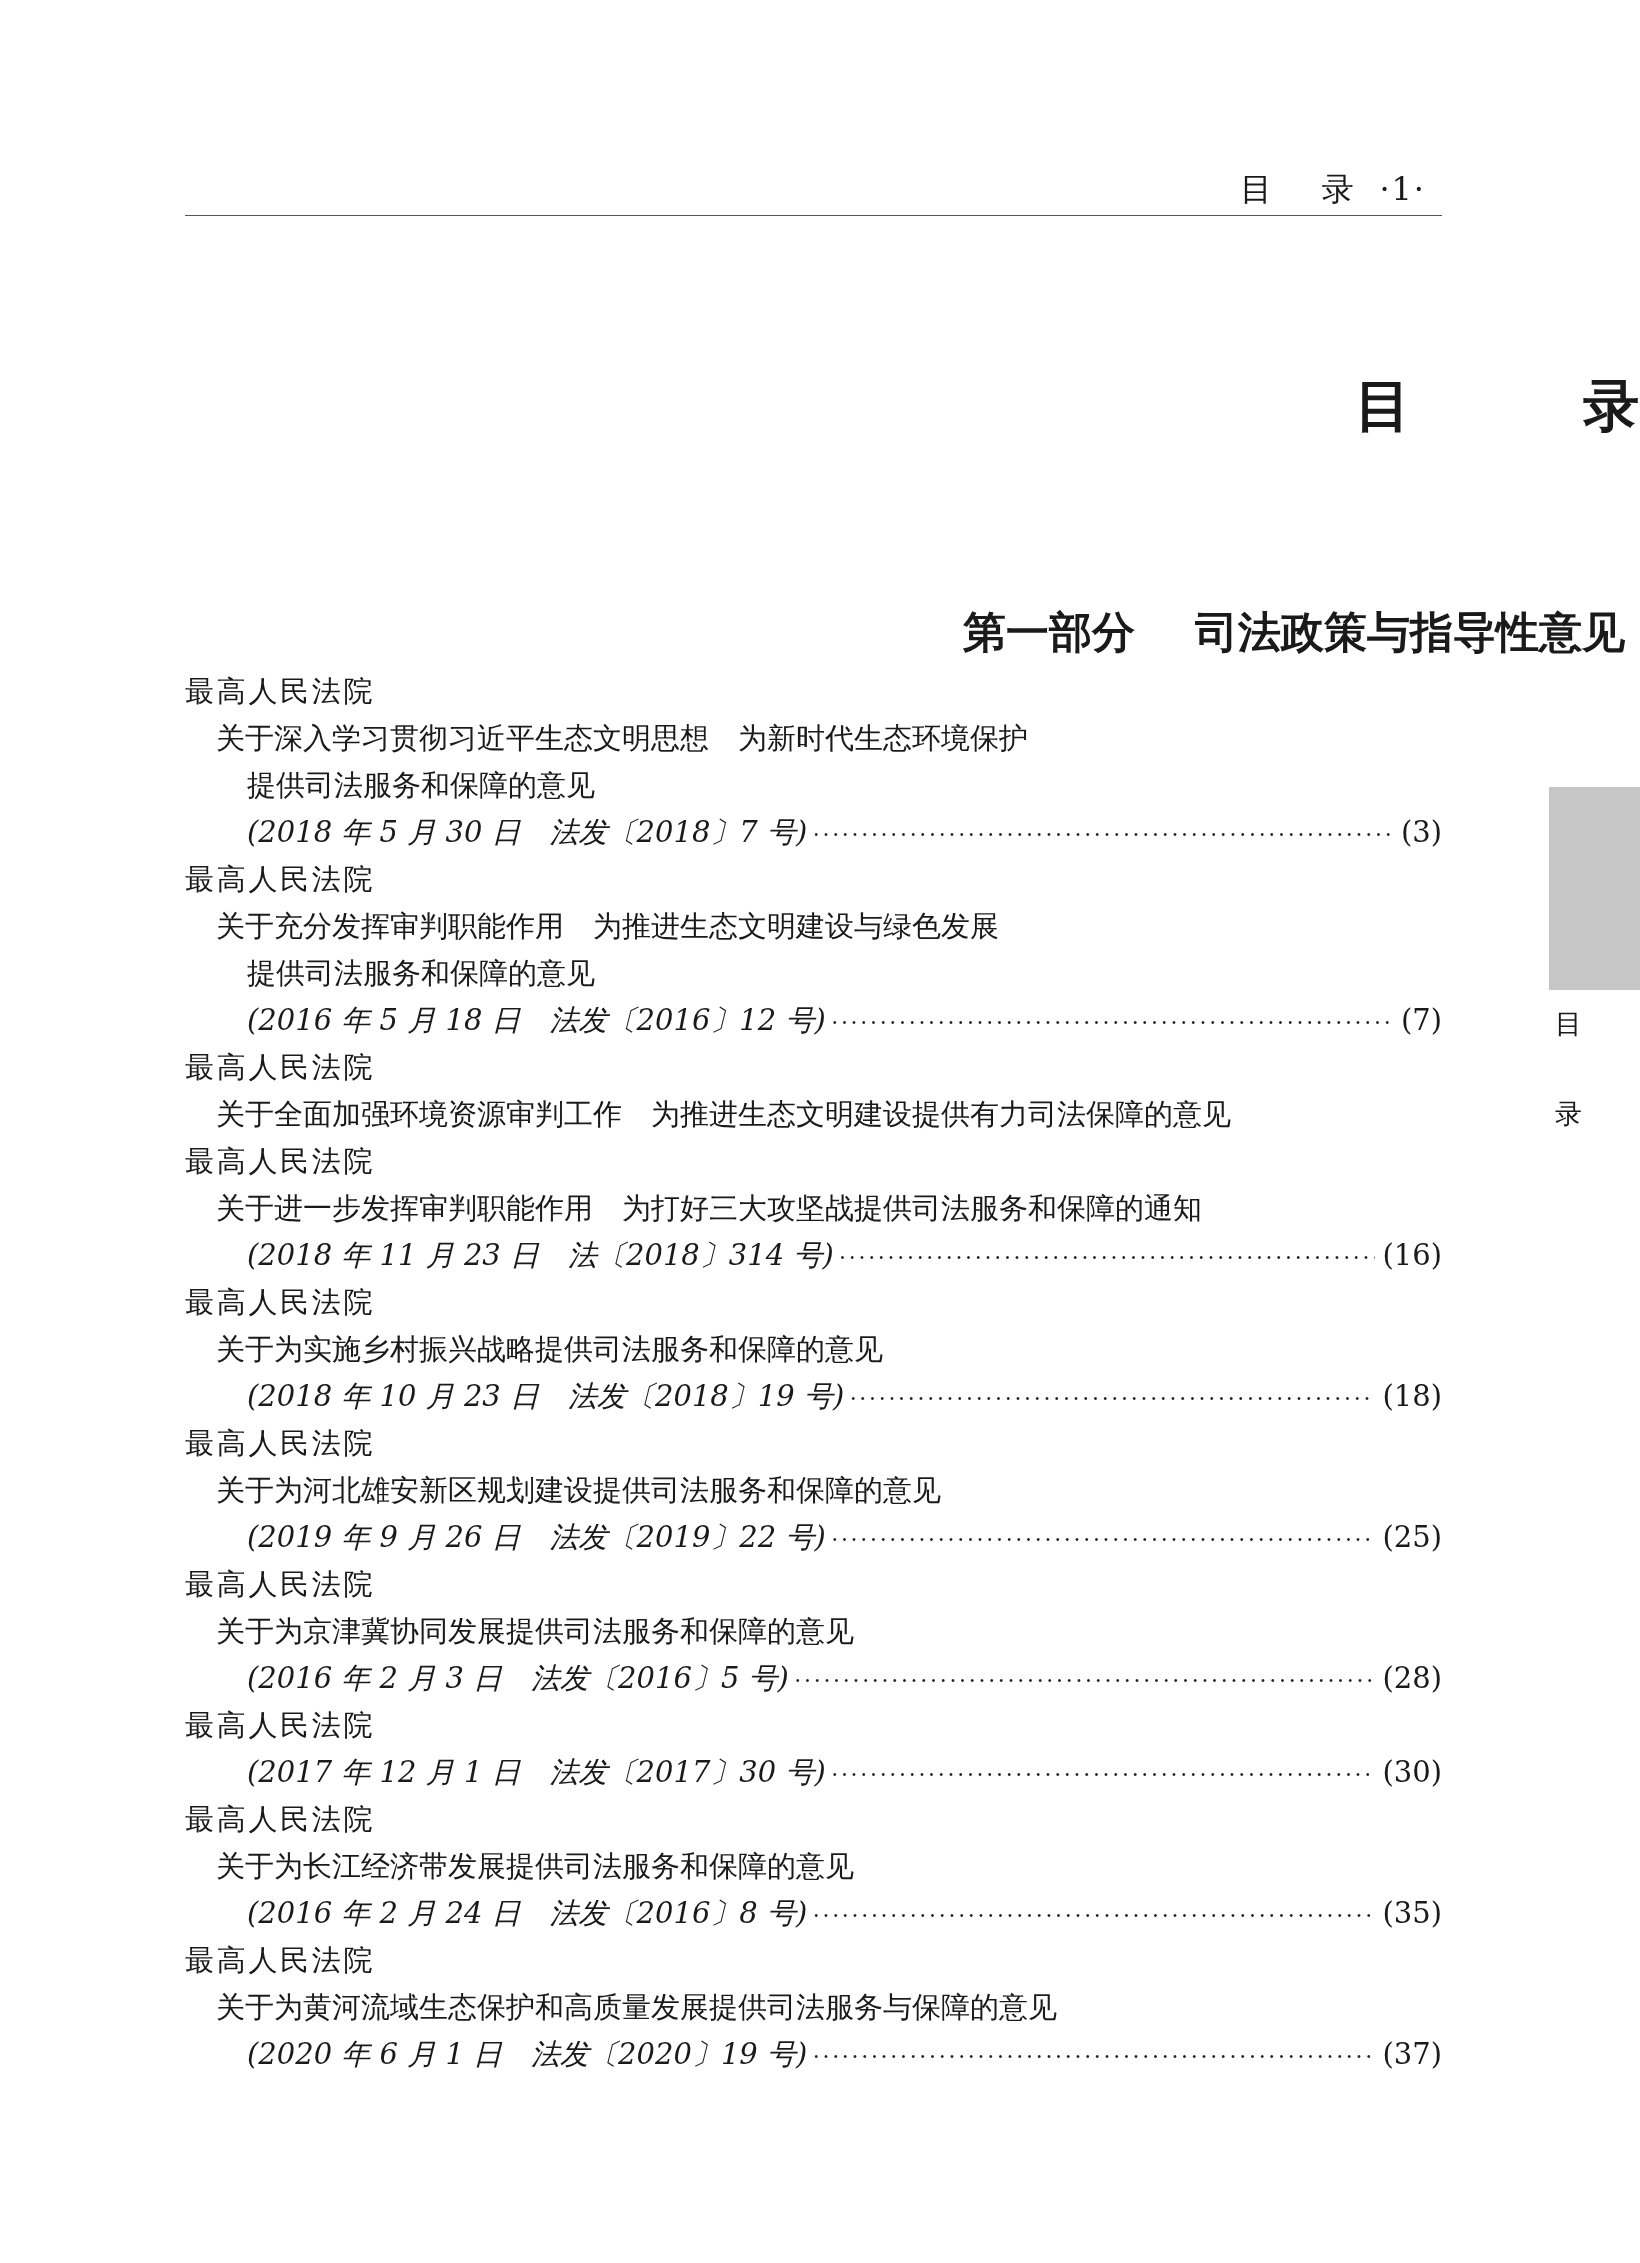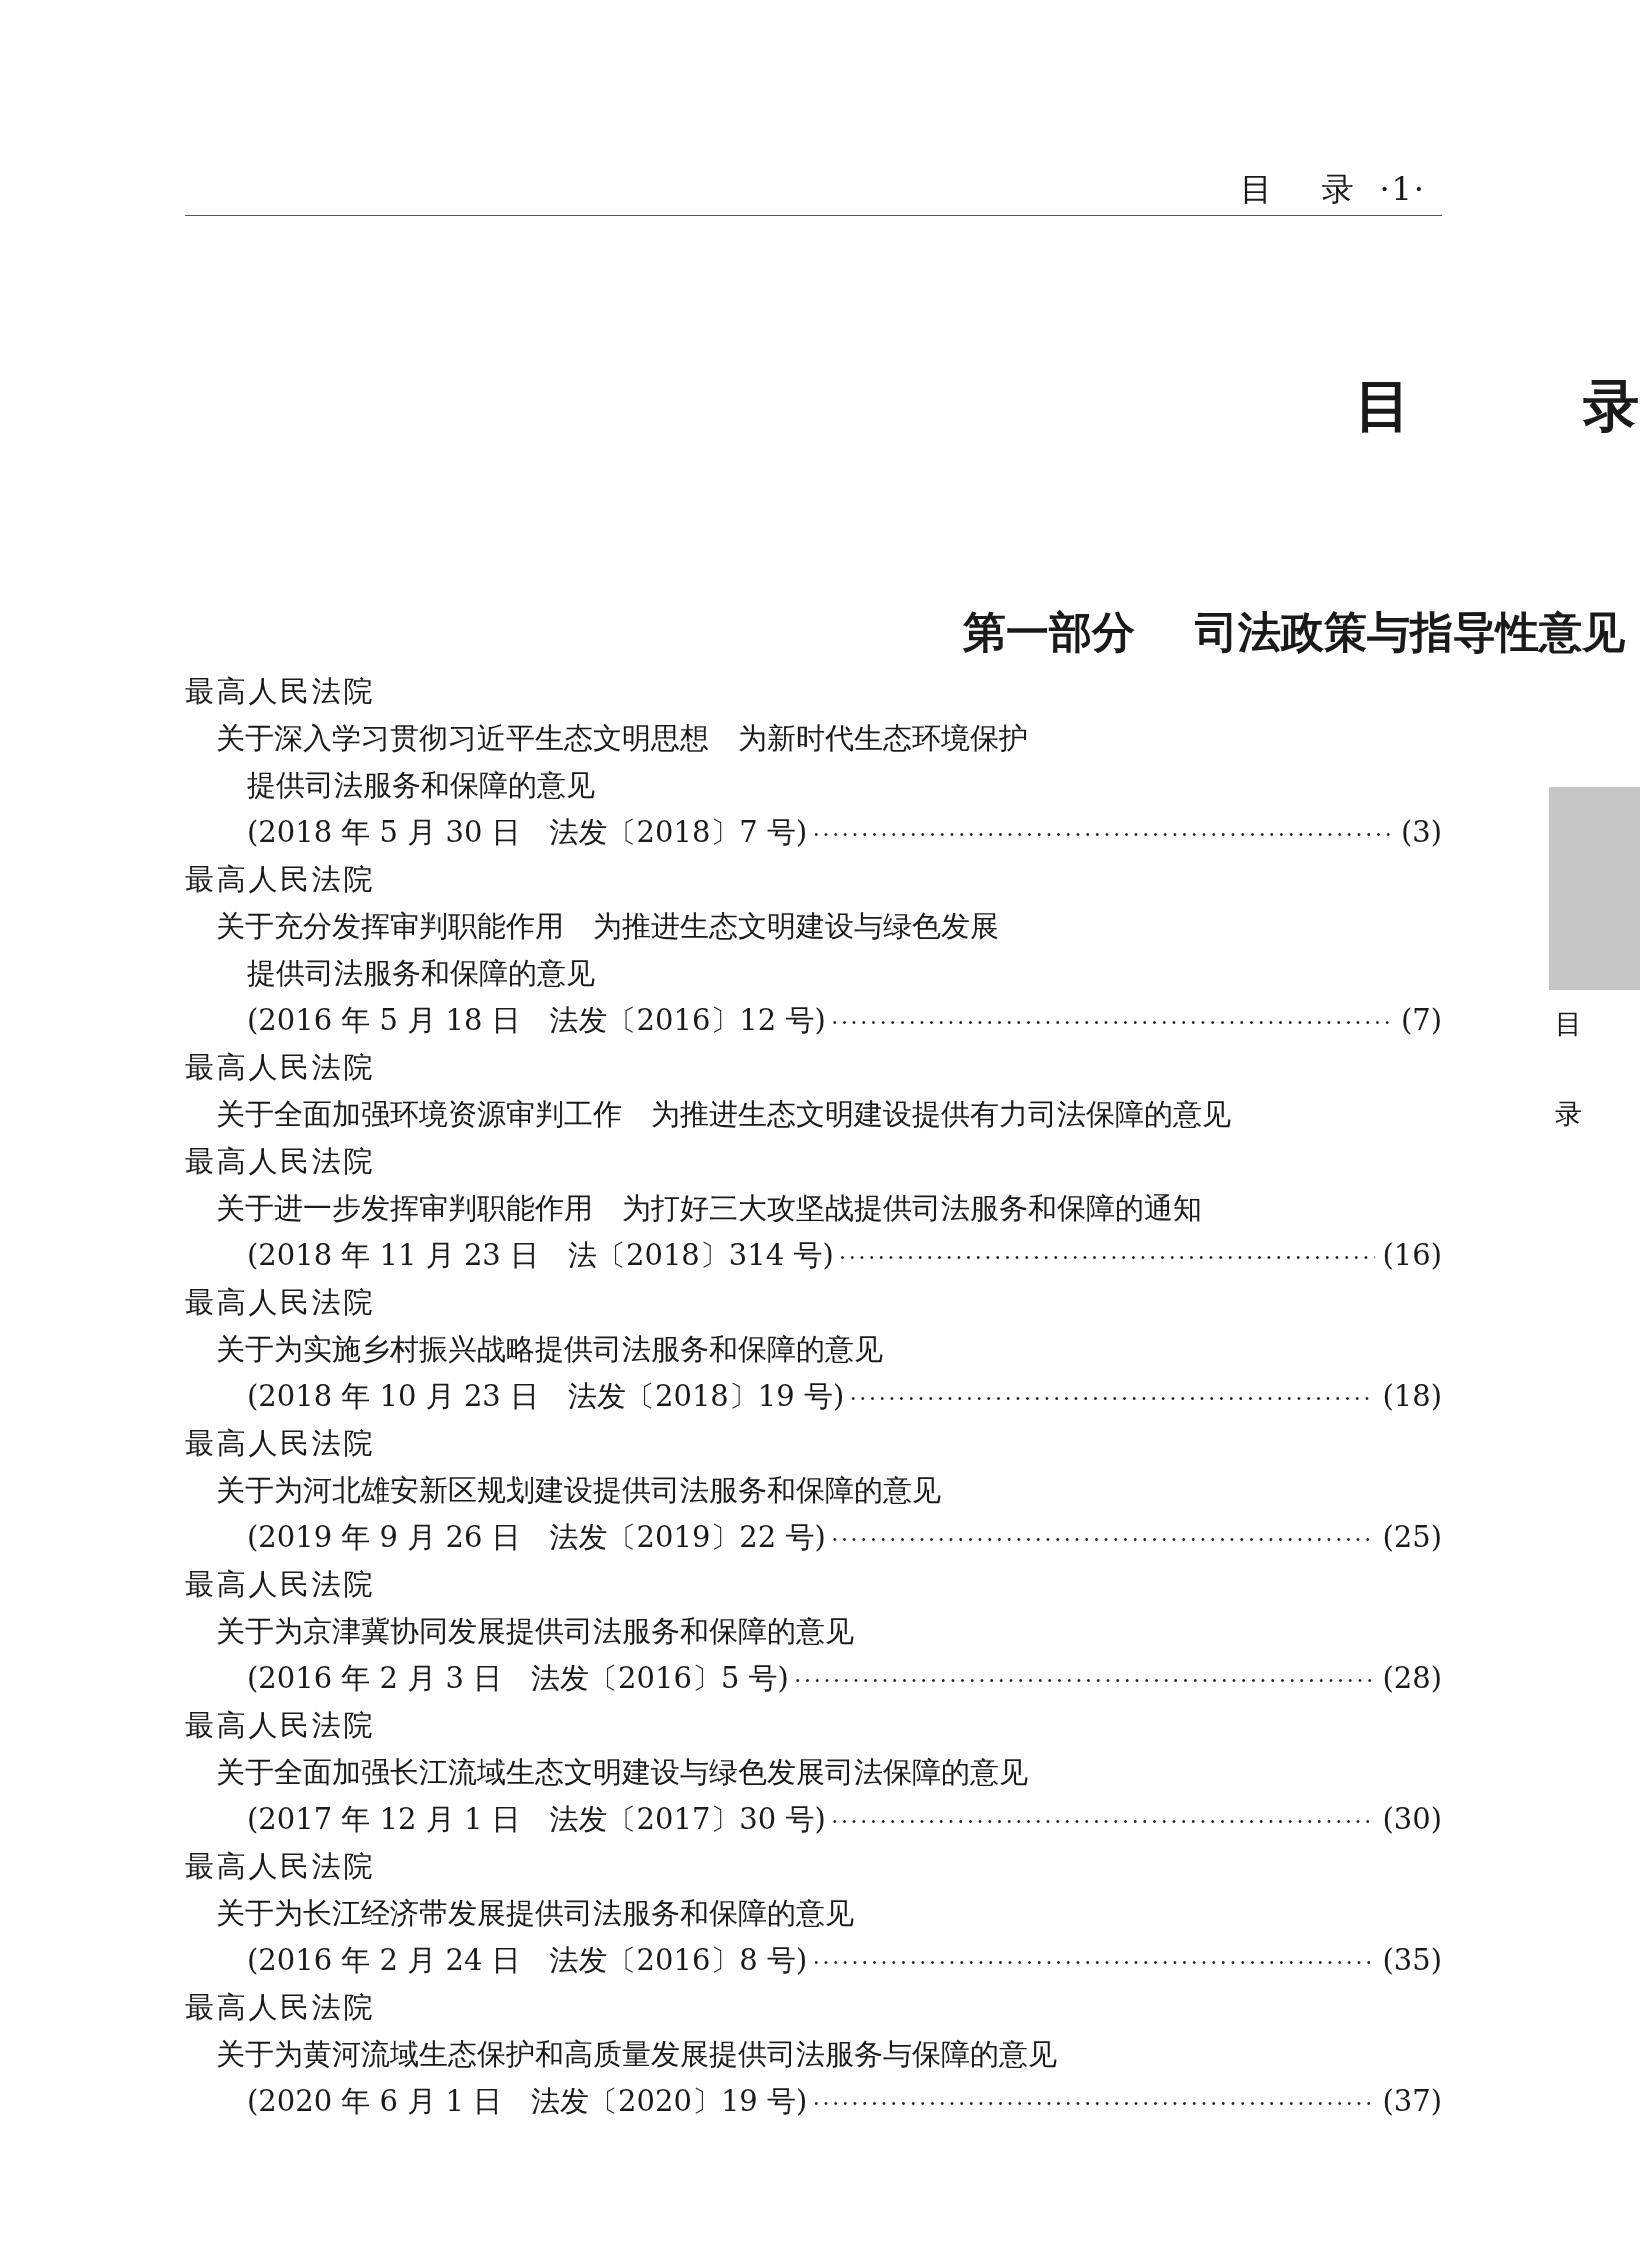--- a/index.html
+++ b/index.html
@@ -66,21 +66,21 @@
     white-space: nowrap;
   }
   .issuer { padding-left: 0; letter-spacing: 2.7px; }
   .title-line { padding-left: 31px; }
   .title-line.cont { padding-left: 62px; }
   .meta-line {
     padding-left: 62px;
     display: flex;
     align-items: baseline;
   }
-  .meta-text { flex: 0 0 auto; }
+  .meta-text { flex: 0 0 auto; font-style: italic; }
   .leader {
     flex: 1 1 auto;
     overflow: hidden;
     margin: 0 7.2px 0 5.4px;
     color: #222;
     letter-spacing: 2.7px;
     font-size: 22px;
   }
   .leader::before {
     content: "··························································································································································";
@@ -180,21 +180,20 @@
     <div class="toc-line title-line">关于为京津冀协同发展提供司法服务和保障的意见</div>
     <div class="toc-line meta-line">
       <span class="meta-text">(2016 年 2 月 3 日　法发〔2016〕5 号)</span>
       <span class="leader"></span>
       <span class="page-num">(28)</span>
     </div>
   </div>
 
   <div class="toc-entry">
     <div class="toc-line issuer">最高人民法院</div>
-    <div class="toc-line title-line">关于全面加强长江流域生态文明建设与绿色发展司法保障的意见</div>
     <div class="toc-line meta-line">
       <span class="meta-text">(2017 年 12 月 1 日　法发〔2017〕30 号)</span>
       <span class="leader"></span>
       <span class="page-num">(30)</span>
     </div>
   </div>
 
   <div class="toc-entry">
     <div class="toc-line issuer">最高人民法院</div>
     <div class="toc-line title-line">关于为长江经济带发展提供司法服务和保障的意见</div>

